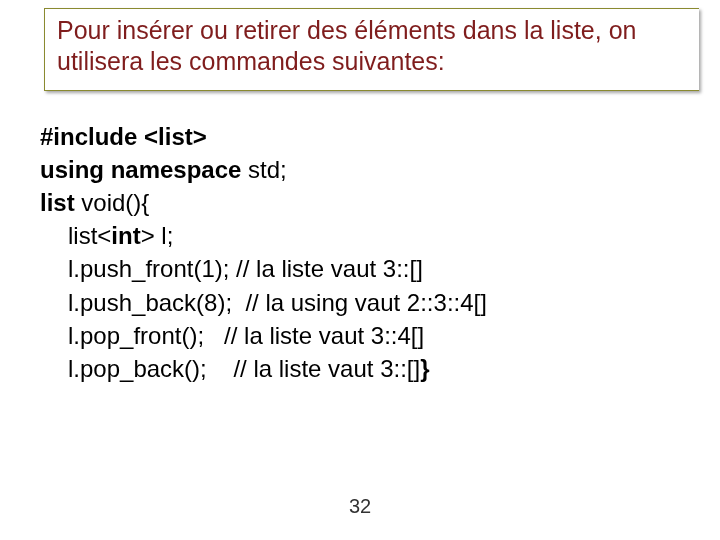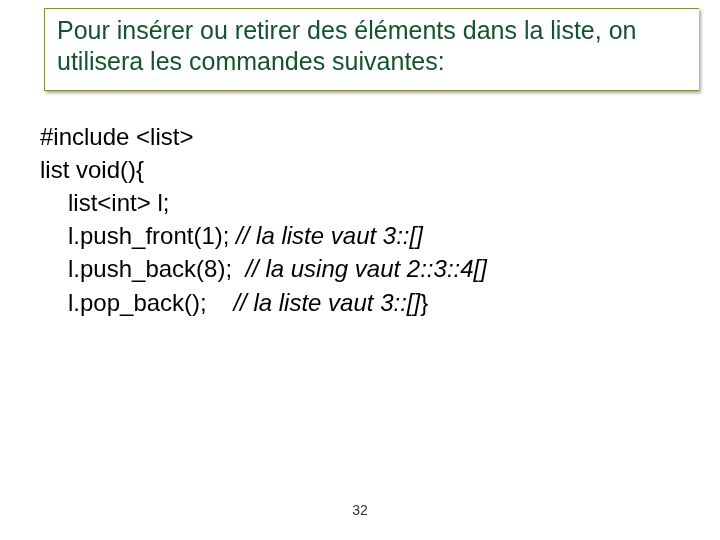--- a/index.html
+++ b/index.html
@@ -22,71 +22,73 @@
     position: absolute;
     left: 44px;
     top: 8px;
     width: 630px;
     padding: 6px 12px 14px 12px;
     border: 1px solid #8a8a30;
     border-right: none;
     box-shadow: 2px 2px 3px rgba(0,0,0,0.35);
     font-size: 25px;
     line-height: 1.22;
-    color: #14532d;
+    color: #7f1d1d;
   }
   .code-block {
     position: absolute;
     left: 40px;
     top: 120px;
     width: 640px;
     font-size: 24px;
     line-height: 1.38;
   }
   .code-line {
     white-space: pre;
   }
   .indent {
     padding-left: 28px;
   }
-  .kw { font-weight: normal; }
-  .comment { font-style: italic; }
+  .kw { font-weight: bold; }
+  .comment { }
   .page-num {
     position: absolute;
     left: 0;
     right: 0;
     bottom: 22px;
     text-align: center;
-    font-size: 14px;
+    font-size: 20px;
     color: #333;
   }
 </style>
 </head>
 <body>
 
 <div class="slide">
 
   <div class="title-box">
     <span>Pour insérer ou retirer des éléments dans la liste, on utilisera les commandes suivantes:</span>
   </div>
 
   <div class="code-block">
 
     <div class="code-line"><span class="kw">#include &lt;list&gt;</span></div>
 
+    <div class="code-line"><span class="kw">using namespace </span><span>std;</span></div>
 
     <div class="code-line"><span class="kw">list </span><span>void(){</span></div>
 
     <div class="code-line indent"><span>list&lt;</span><span class="kw">int</span><span>&gt; l;</span></div>
 
     <div class="code-line indent"><span>l.push_front(1); </span><span class="comment">// la liste vaut 3::[]</span></div>
 
 
     <div class="code-line indent"><span>l.push_back(8);  </span><span class="comment">// la using vaut 2::3::4[]</span></div>
 
+    <div class="code-line indent"><span>l.pop_front();   </span><span class="comment">// la liste vaut 3::4[]</span></div>
 
     <div class="code-line indent"><span>l.pop_back();    </span><span class="comment">// la liste vaut 3::[]</span><span class="kw">}</span></div>
 
   </div>
 
   <div class="page-num">32</div>
 
 </div>
 
 </body></html>

